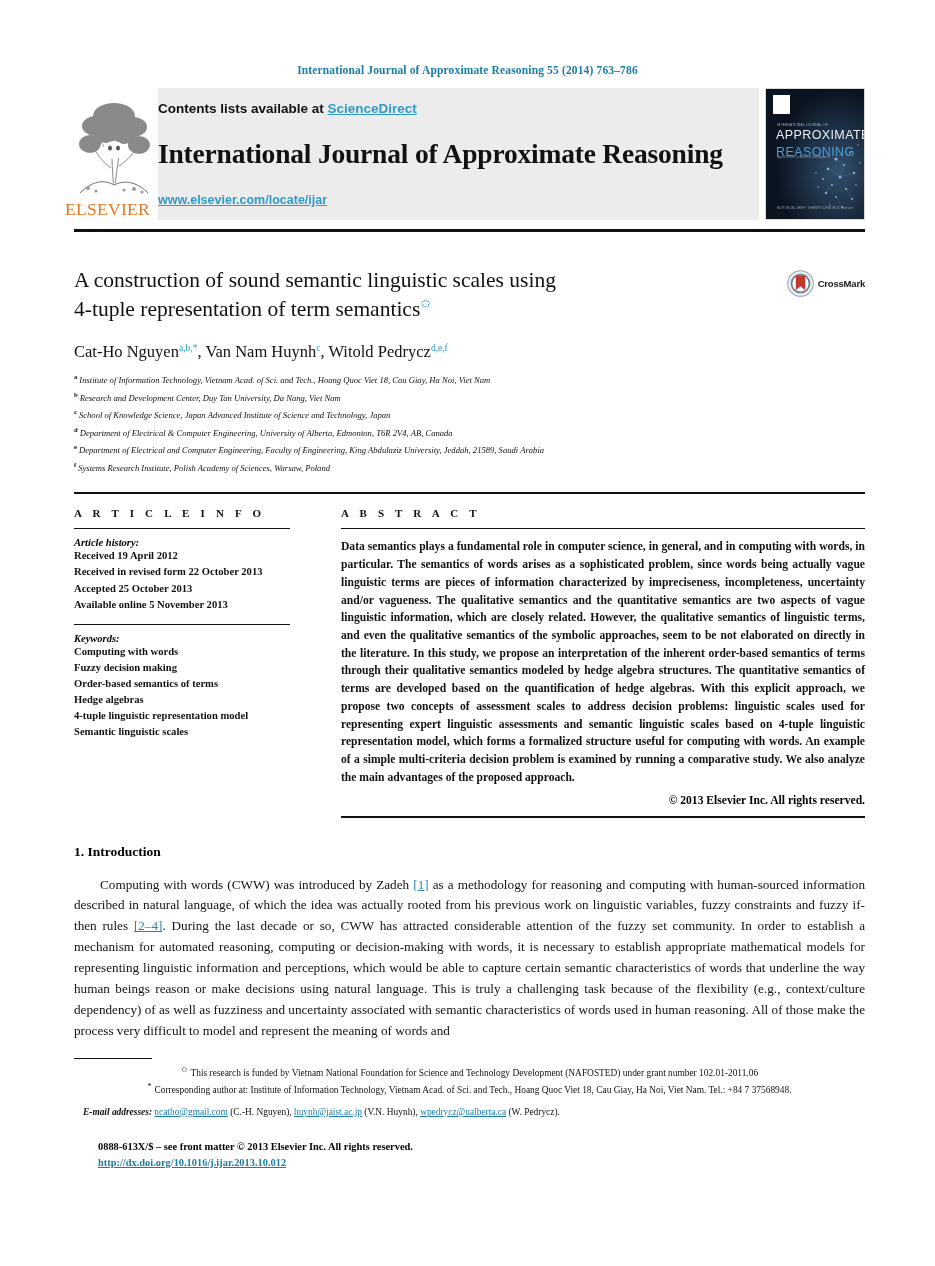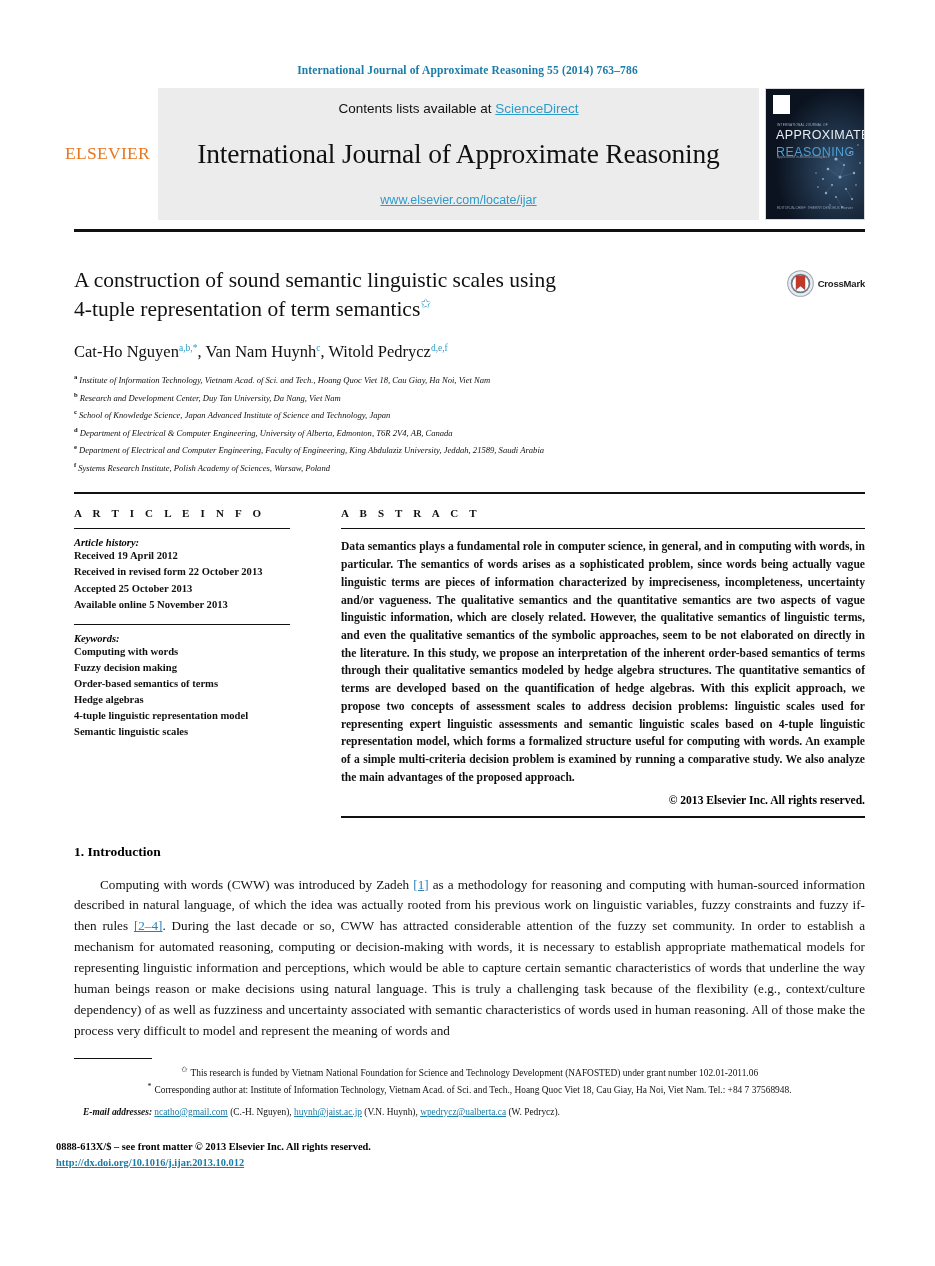--- a/index.html
+++ b/index.html
@@ -26,41 +26,42 @@
 
   
   .masthead{
     margin:12px 70px 0 74px;
     height:132px;
     display:flex;
     align-items:stretch;
   }
   .els-logo{
     width:76px;flex:0 0 76px;
-    display:flex;flex-direction:row;
-    align-items:center;justify-content:flex-end;
+    display:flex;flex-direction:column;
+    align-items:flex-end;justify-content:flex-end;
     padding-bottom:2px;
   }
   .els-tree{width:72px;height:104px;display:block;}
   .els-word{
     color:#e87722;
     font-family:"Liberation Serif", serif;
     font-size:17.5px;
     letter-spacing:.3px;
     line-height:1;
     margin-top:1px;
   }
   .central{
     flex:1 1 auto;
     background:#ececec;
     margin:0 6px 0 8px;
     display:flex;flex-direction:column;
-    align-items:center;
+    align-items:flex-start;
     justify-content:flex-start;
     position:relative;
+    font-weight:bold;
   }
   .contents-line{
     margin-top:13px;
     font-size:13.5px;
     font-family:"Liberation Sans", sans-serif;
     color:#111;
   }
   .sd-link{color:#2e9bc9;}
   .journal-name{
     margin-top:22px;
@@ -260,21 +261,21 @@
     line-height:1.6;
     color:#111;
   }
   .fn{ text-indent:-9px; padding-left:9px;text-align:center; }
   .fn .mk{font-size:8px;vertical-align:super;margin-right:3px;}
   .fn-em{font-style:italic;font-weight:bold;}
   .mail{color:#1a7ca8;}
   .emails{margin-top:7px;padding-left:17px;text-indent:-8px;}
 
   .issn{
-    margin:19px 70px 0 56px;
+    margin:19px 70px 0 98px;
     font-size:10.4px;
     font-weight:bold;
     line-height:1.5;
   }
   .doi{color:#1a7ca8;font-weight:bold;}
 </style>
 </head>
 <body>
 
 <div class="page">

